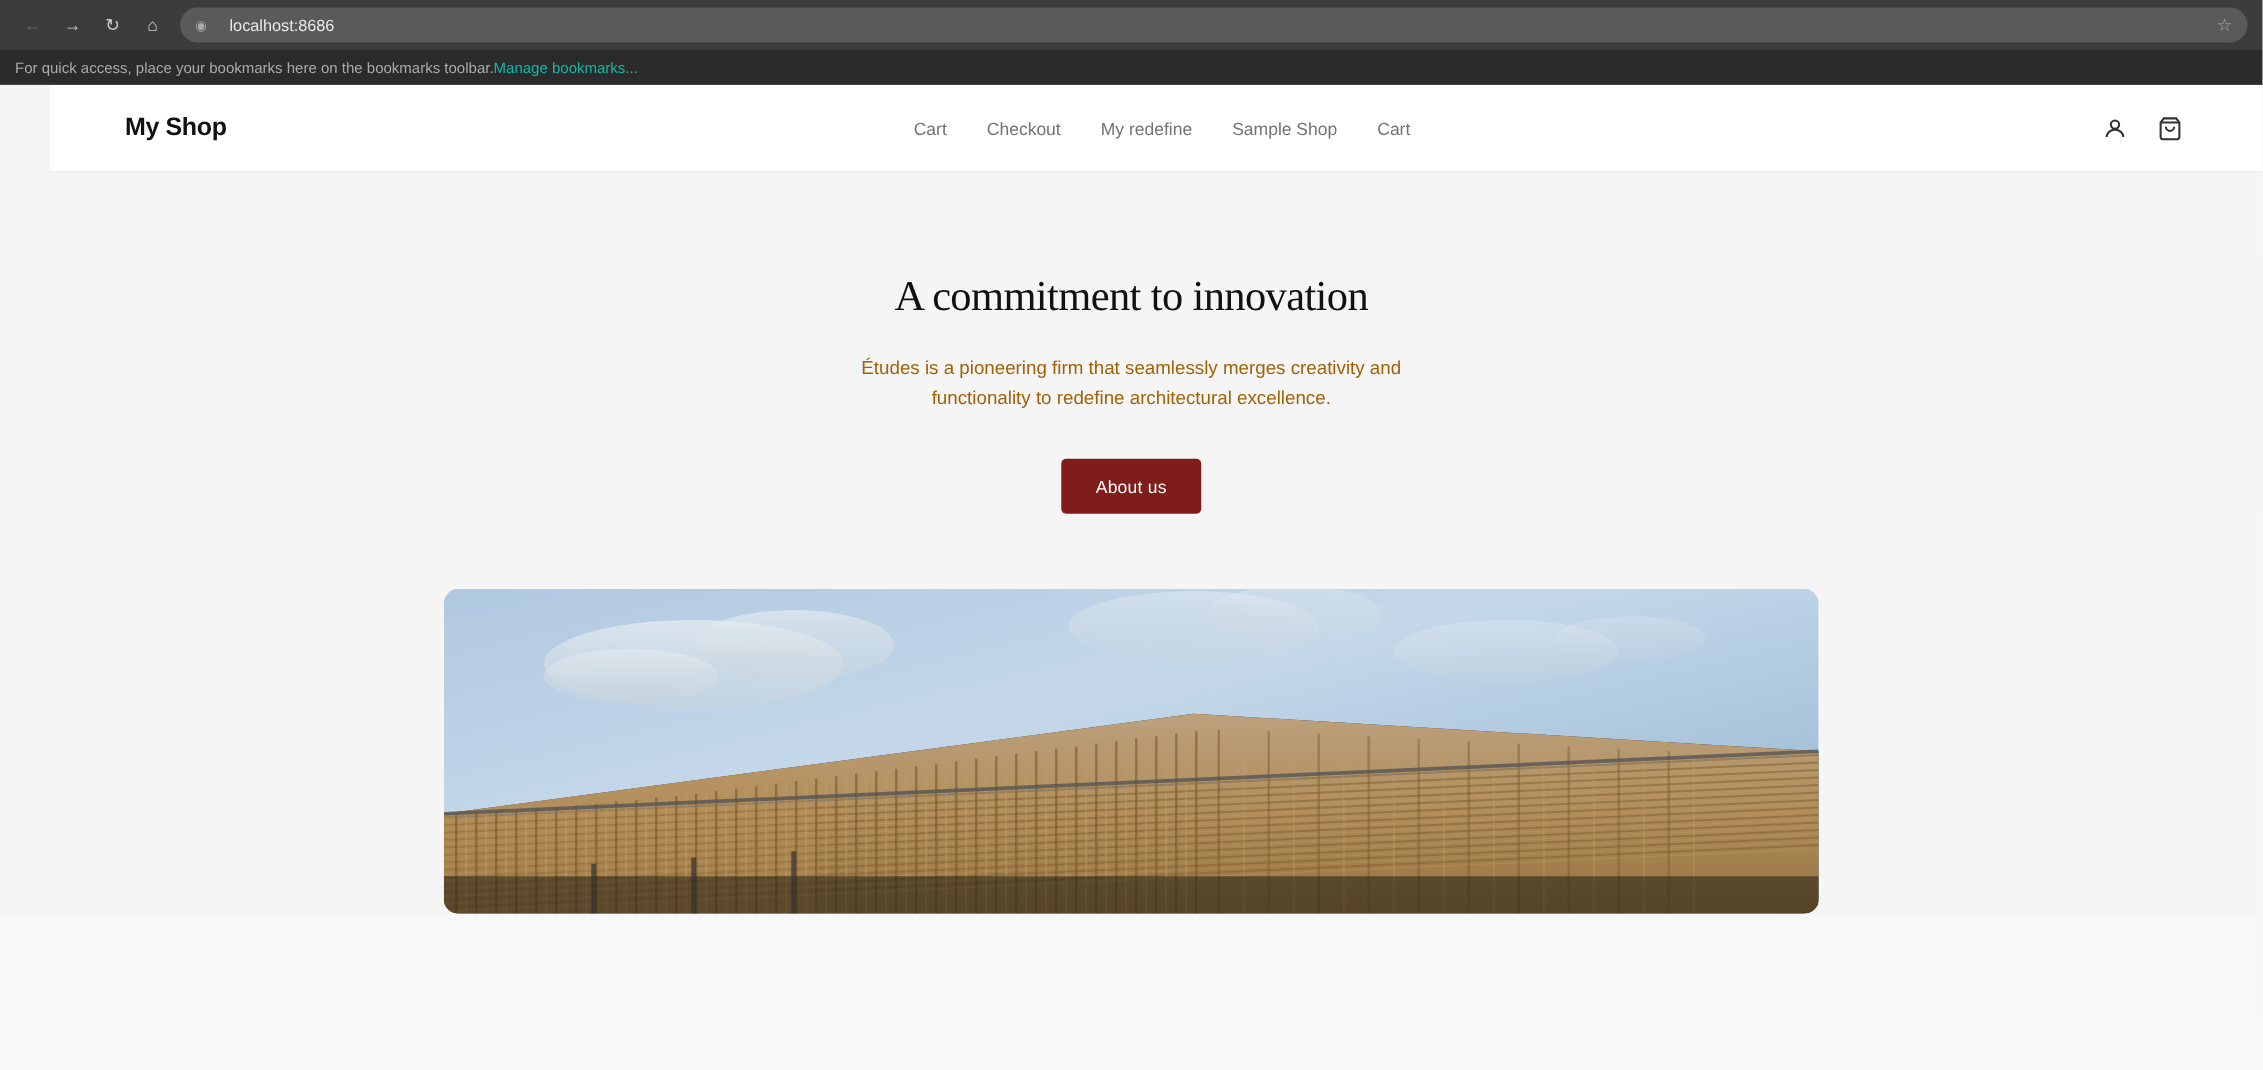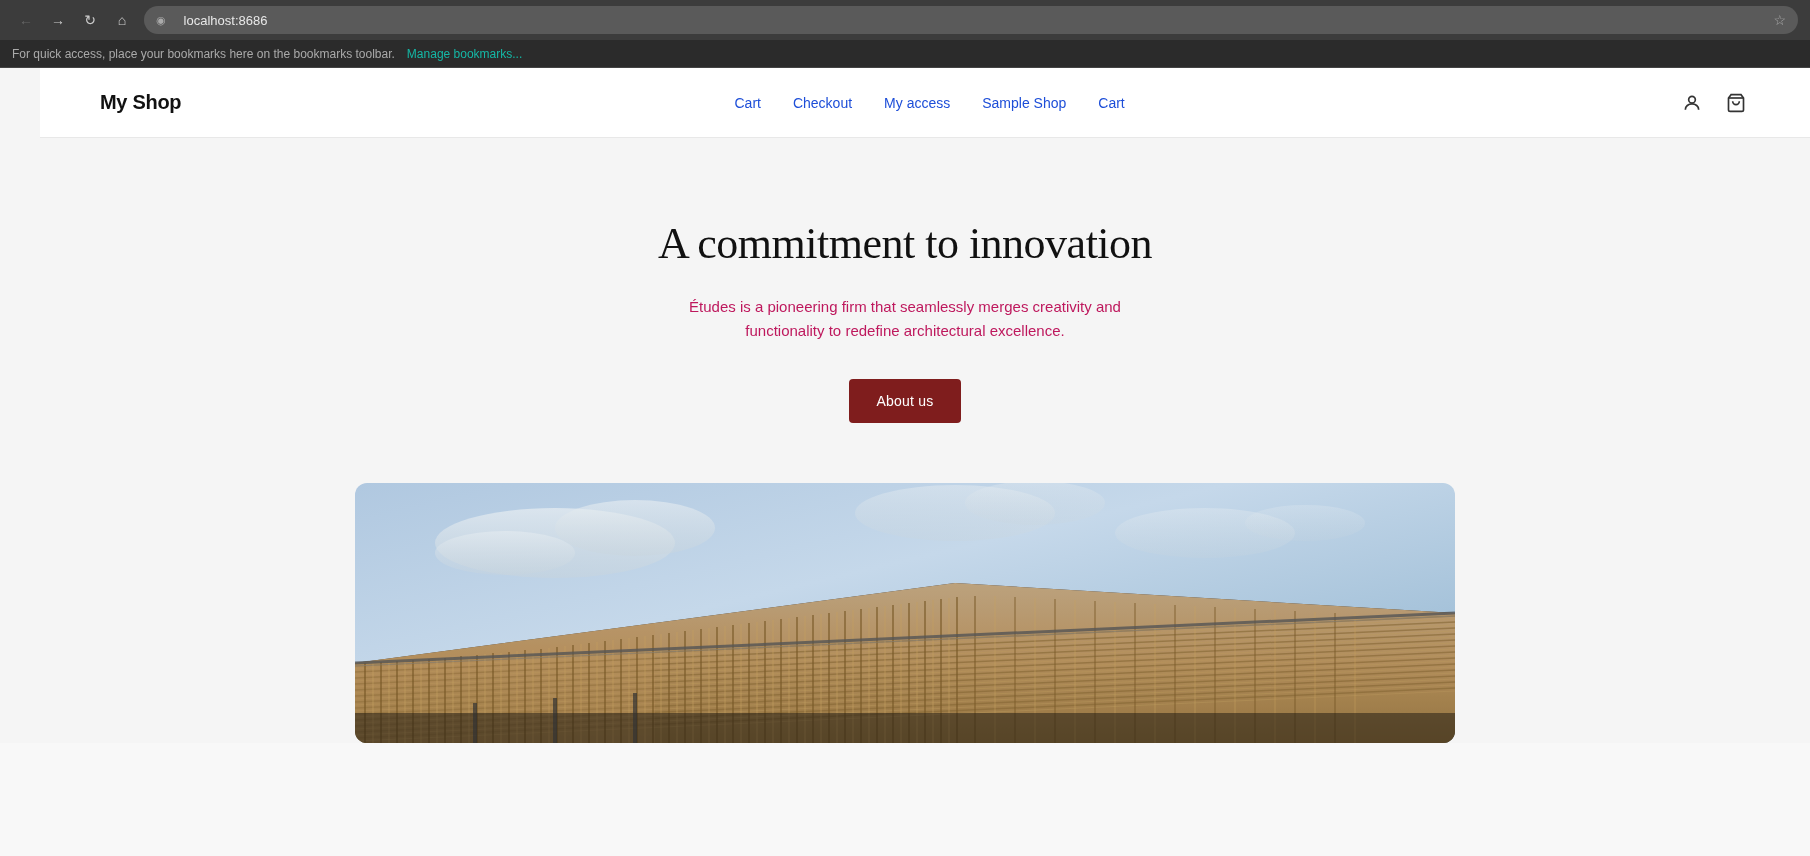--- a/index.html
+++ b/index.html
@@ -85,21 +85,21 @@
     }
 
     .browser-bookmark-bar {
       background: #2b2b2b;
       padding: 4px 12px;
       font-size: 12px;
       color: #aaa;
       height: 28px;
       display: flex;
       align-items: center;
-      gap: 12px;
+      gap: 0;
       border-bottom: 1px solid #444;
     }
 
     .bookmark-bar-text {
       color: #aaa;
     }
 
     .bookmark-link {
       color: #14b8a6;
       text-decoration: none;
@@ -133,21 +133,21 @@
     }
 
     .site-nav {
       display: flex;
       align-items: center;
       gap: 32px;
     }
 
     .site-nav a {
       text-decoration: none;
-      color: #1d4ed8;
+      color: #737373;
       font-size: 14px;
       font-weight: 400;
     }
 
     .nav-icons {
       display: flex;
       align-items: center;
       gap: 16px;
     }
 
@@ -165,31 +165,31 @@
 
     
     .hero-section {
       background: #f5f5f5;
       text-align: center;
       padding: 80px 40px 60px;
     }
 
     .hero-title {
       font-family: Georgia, 'Times New Roman', serif;
-      font-size: 44px;
+      font-size: 34px;
       font-weight: 400;
       color: #111;
       line-height: 1.2;
       margin-bottom: 24px;
       letter-spacing: -0.5px;
     }
 
     .hero-subtitle {
       font-size: 15px;
-      color: #be185d;
+      color: #a16207;
       line-height: 1.6;
       max-width: 500px;
       margin: 16px auto 36px;
     }
 
     .hero-btn {
       display: inline-block;
       background: #7f1d1d;
       color: #fff;
       border: none;
@@ -249,21 +249,21 @@
   </div>
 </div>
 
 <div class="website">
 
   <header class="site-header">
     <a class="site-logo" href="#">My Shop</a>
     <nav class="site-nav">
       <a href="#">Cart</a>
       <a href="#">Checkout</a>
-      <a href="#">My access</a>
+      <a href="#">My redefine</a>
       <a href="#">Sample Shop</a>
       <a href="#">Cart</a>
     </nav>
     <div class="nav-icons">
       <button class="nav-icon-btn" title="Account">
         <svg width="20" height="20" viewBox="0 0 24 24" fill="none" stroke="currentColor" stroke-width="2">
           <circle cx="12" cy="8" r="4"></circle>
           <path d="M4 20c0-4 3.6-7 8-7s8 3 8 7"></path>
         </svg>
       </button>

